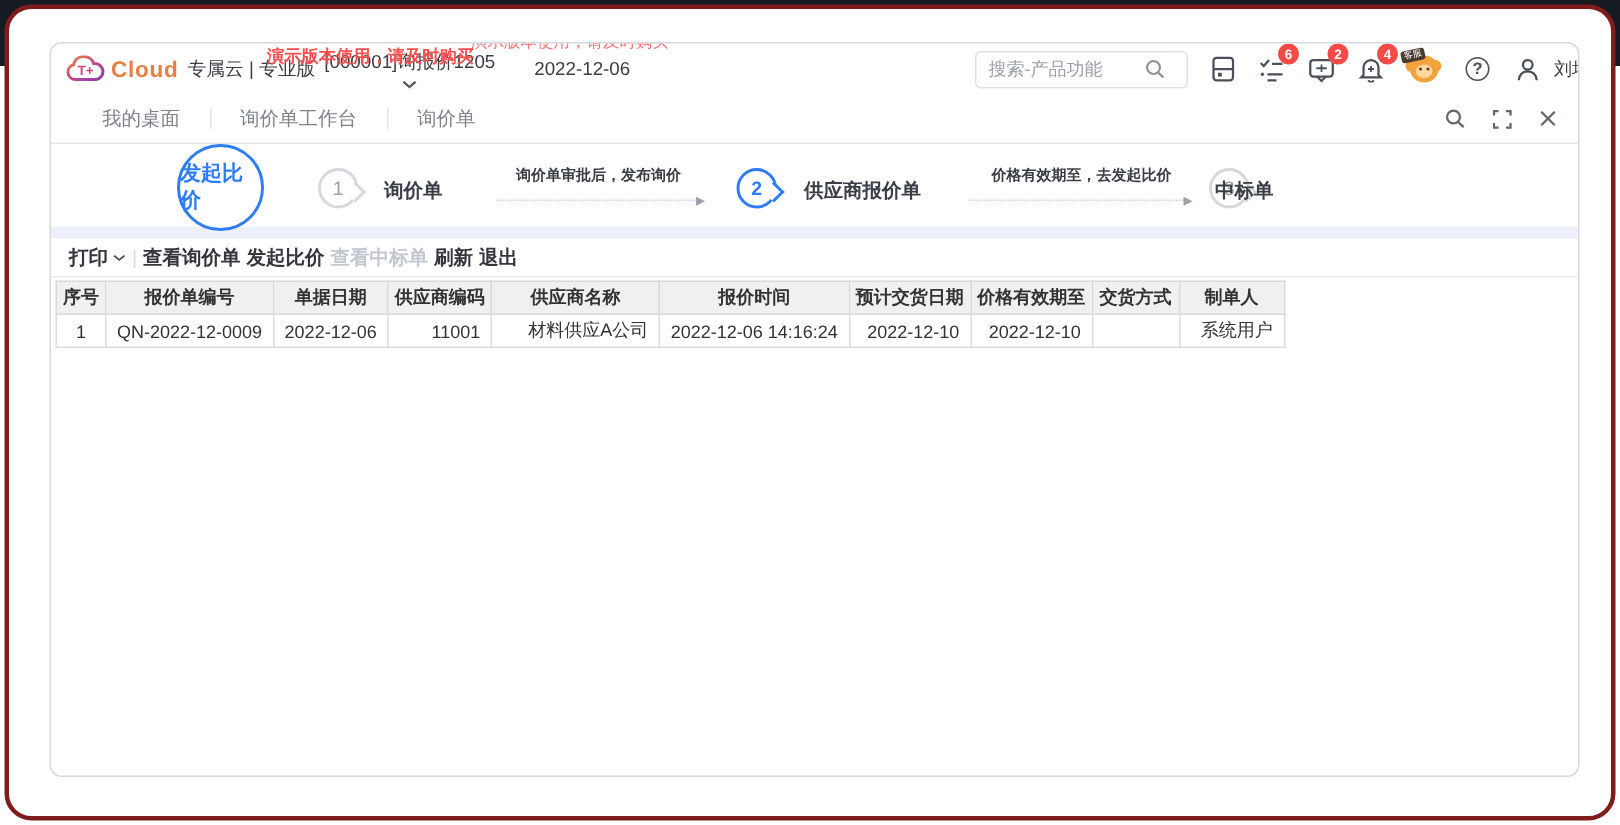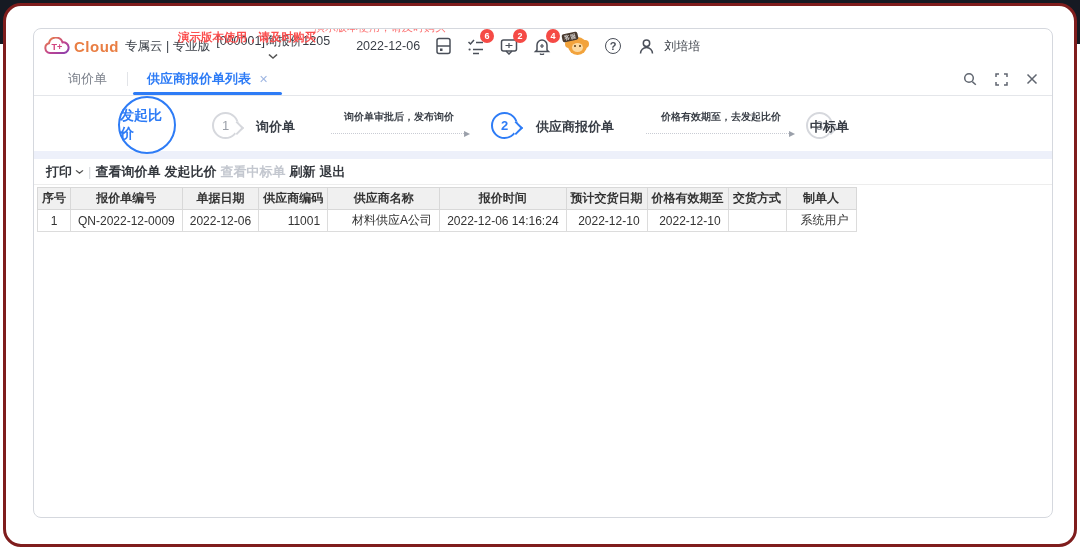--- a/index.html
+++ b/index.html
@@ -153,20 +153,27 @@
       </span>
       <span class="edition">专属云 | 专业版</span>
       <span class="account">
         <span>[000001]询报价1205</span>
         <svg class="caret" width="10" height="7" viewBox="0 0 10 7">
             <path d="M1 1 L5 5.5 L9 1" fill="none" stroke="#555" stroke-width="1.6"></path>
           </svg>
       </span>
       <span class="hdr-date">2022-12-06</span>
 
+      <span class="searchbox">
+        <input placeholder="搜索-产品功能" style="">
+        <svg width="14" height="14" viewBox="0 0 14 14">
+            <circle cx="6" cy="6" r="4.3" fill="none" stroke="#8a9099" stroke-width="1.4"></circle>
+            <path d="M9.3 9.6 L12.6 12.6" stroke="#8a9099" stroke-width="1.4"></path>
+          </svg>
+      </span>
 
       <span class="hicon">
         <svg width="17" height="18" viewBox="0 0 17 18">
             <rect x="2" y="1.5" width="13" height="15" rx="2" fill="none" stroke="#4a4f59" stroke-width="1.5"></rect>
             <path d="M2 9 H15" stroke="#4a4f59" stroke-width="1.5"></path>
             <rect x="5" y="11.5" width="2.5" height="2.5" fill="#4a4f59"></rect>
           </svg>
       </span>
 
       <span class="hicon">
@@ -216,26 +223,28 @@
         <svg width="17" height="17" viewBox="0 0 17 17">
             <circle cx="8.5" cy="5.2" r="3.2" fill="none" stroke="#4a4f59" stroke-width="1.5"></circle>
             <path d="M2.5 15.5 a6 6 0 0 1 12 0" fill="none" stroke="#4a4f59" stroke-width="1.5"></path>
           </svg>
       </span>
       <span class="username">刘培培</span>
     </div>
 
     <div class="tabbar">
       <div class="tab">
+          <span>我的桌面</span>
+        </div>
+      <div class="tab">
+          <span>询价单工作台</span>
+        </div>
+      <div class="tab">
           <span>询价单</span>
         </div>
-      <div class="tab active">
-        <span>供应商报价单列表</span>
-        <span class="tab-close">✕</span>
-      </div>
       <div class="tab-tools">
         <span class="ticon">
           <svg width="14" height="14" viewBox="0 0 14 14">
               <circle cx="6" cy="6" r="4.3" fill="none" stroke="#606670" stroke-width="1.5"></circle>
               <path d="M9.3 9.6 L12.8 12.8" stroke="#606670" stroke-width="1.5"></path>
             </svg>
         </span>
         <span class="ticon">
           <svg width="13" height="13" viewBox="0 0 13 13" fill="none" stroke="#606670" stroke-width="1.5">
               <path d="M1 4 V1 H4 M9 1 H12 V4 M12 9 V12 H9 M4 12 H1 V9"></path>

